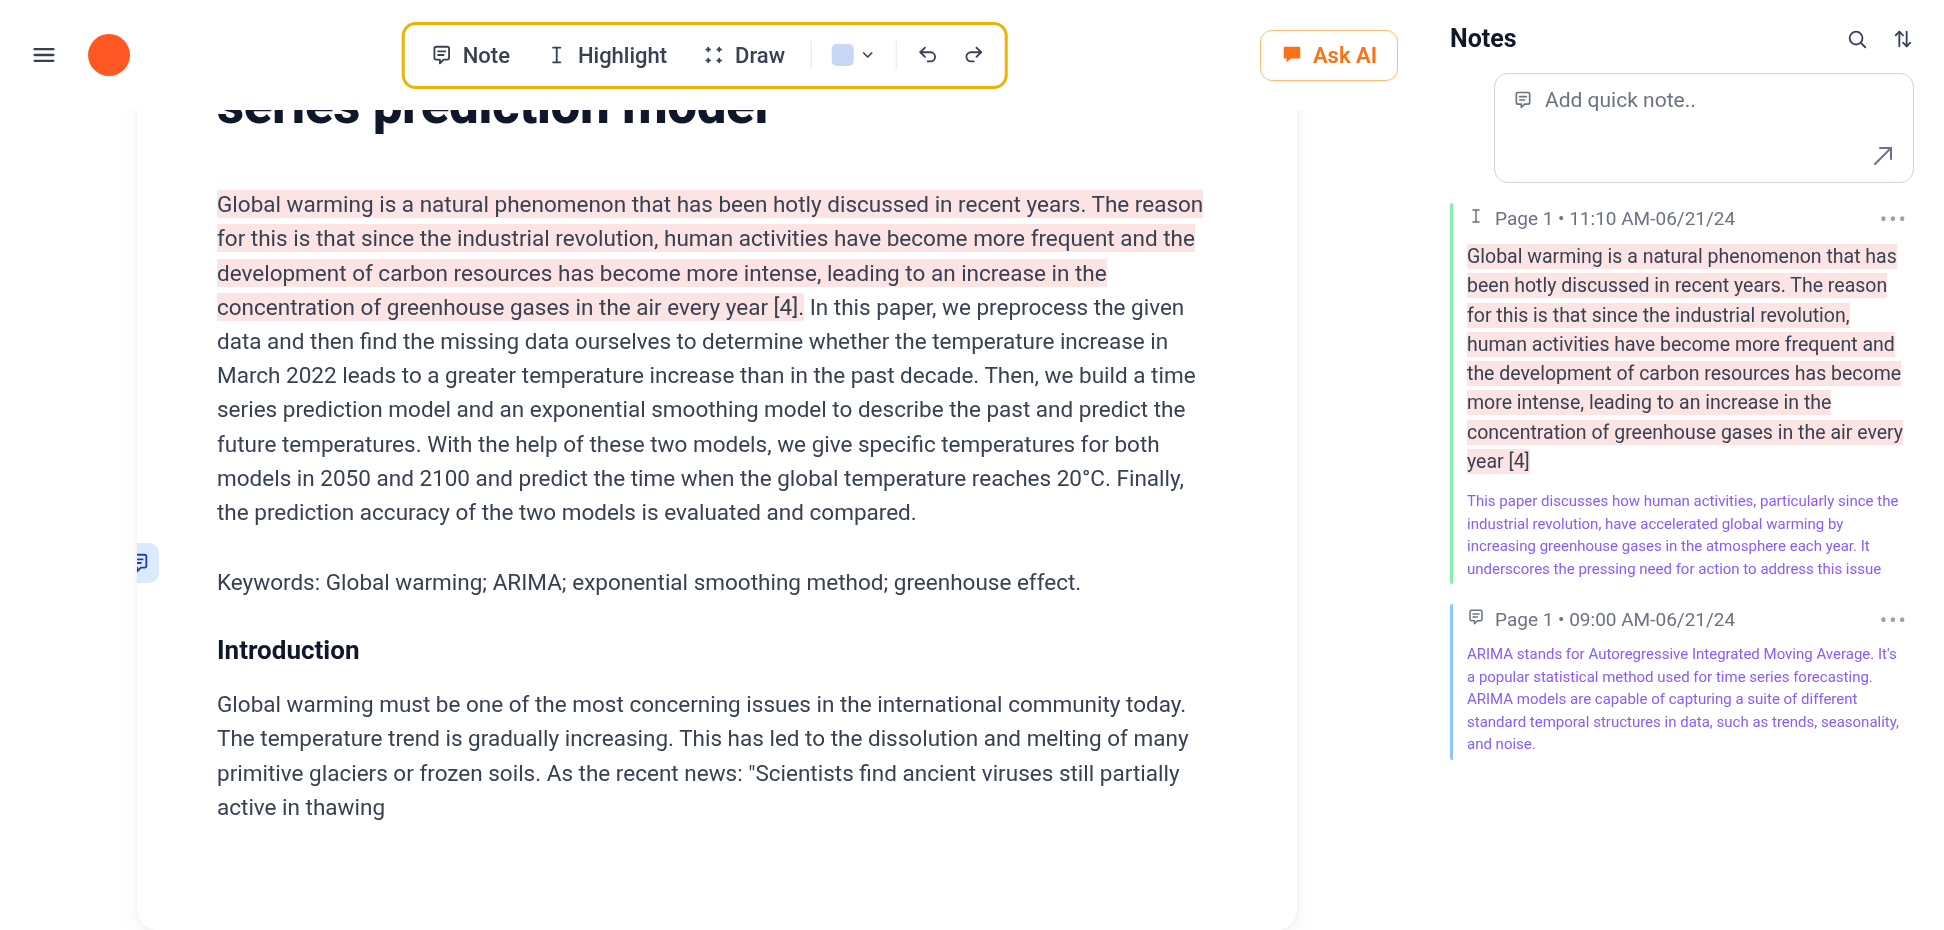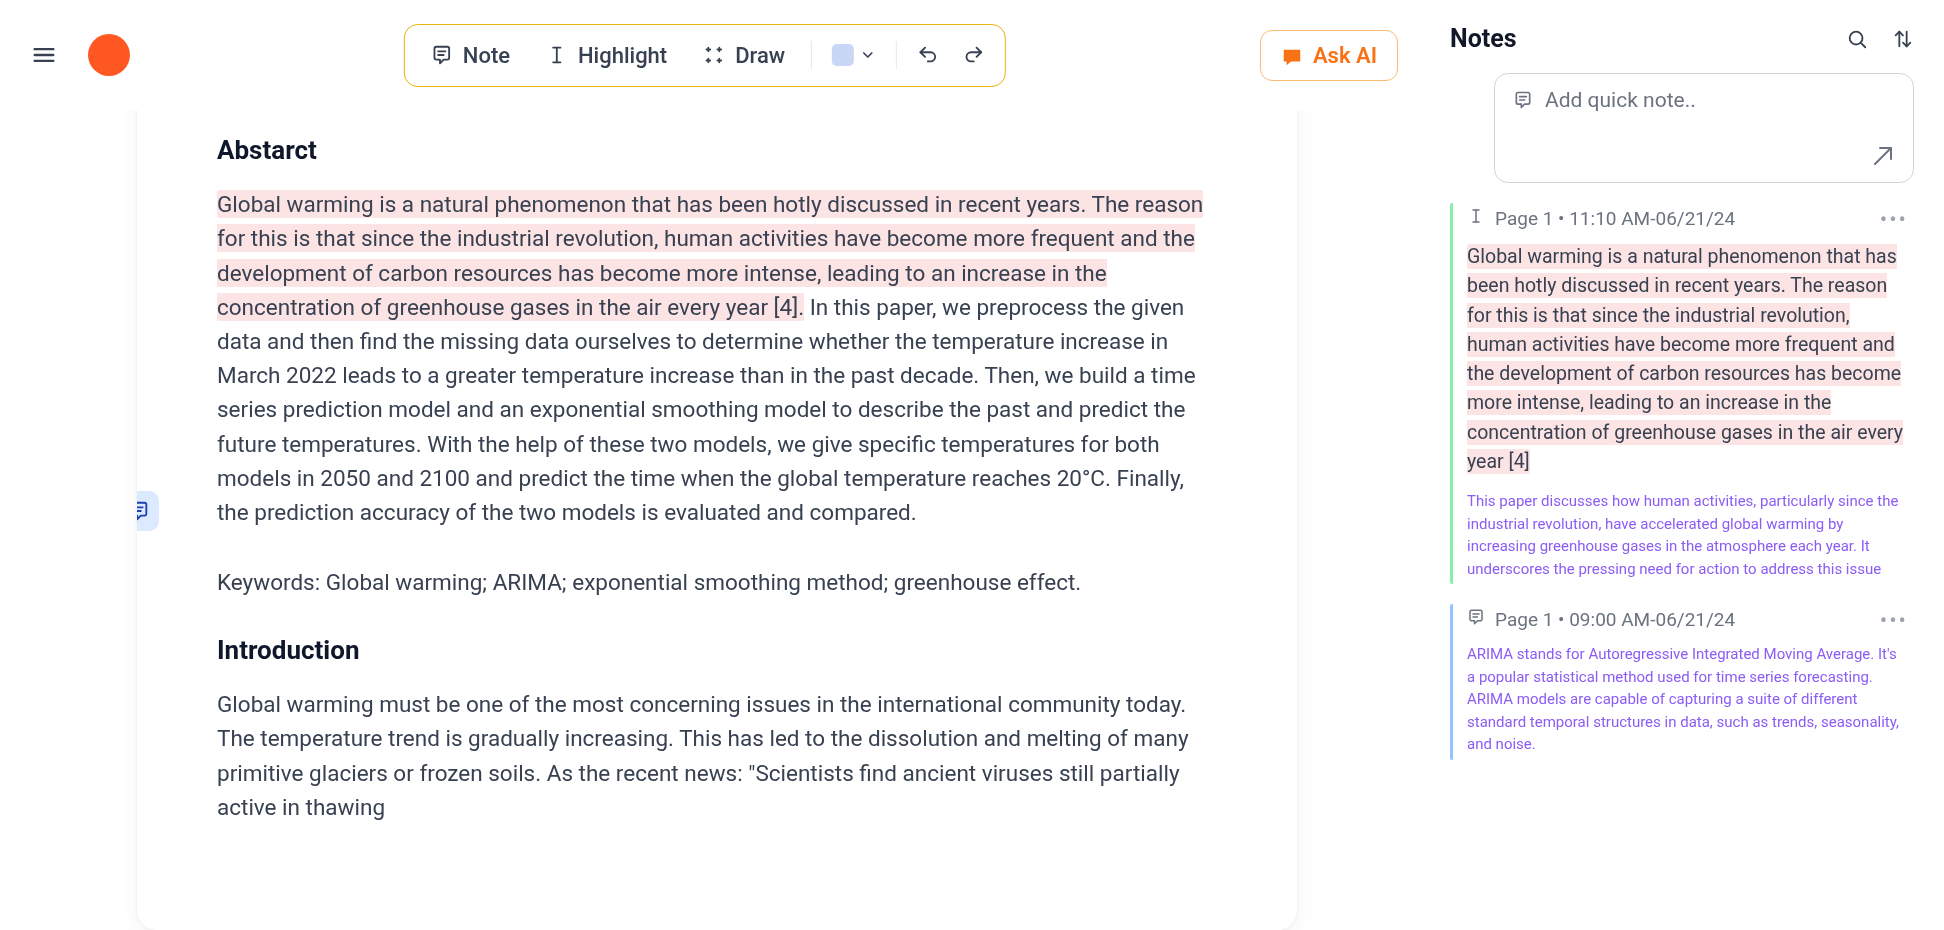--- a/index.html
+++ b/index.html
@@ -28,37 +28,37 @@
       cursor: pointer; border-radius: 8px;
     }
     .logo-dot {
       width: 42px; height: 42px; background: #ff5722; border-radius: 50%;
     }
     .toolbar-group {
       position: absolute;
       left: 50%;
       transform: translateX(-52%);
       display: flex; align-items: center;
-      border: 1px solid #eab308; border-radius: 14px;
+      border: 3px solid #eab308; border-radius: 14px;
       padding: 8px 12px; gap: 8px;
       background: #fff;
     }
     .toolbar-btn {
       display: flex; align-items: center; gap: 10px;
       padding: 10px 14px; border-radius: 8px; cursor: pointer;
       font-size: 22px; font-weight: 500; color: #374151;
     }
     .toolbar-sep { width: 1px; height: 28px; background: #e5e7eb; margin: 0 4px; }
     .color-swatch {
       width: 22px; height: 22px; background: #c7d7f5; border-radius: 5px;
     }
     .chev { font-size: 14px; color:#6b7280; }
     .ask-ai {
       position: absolute; right: 36px;
-      display: flex; align-items: flex-end; gap: 10px;
+      display: flex; align-items: flex-start; gap: 10px;
       border: 1.5px solid #fdba74; border-radius: 12px;
       padding: 12px 20px; color: #f97316; font-weight: 600;
       font-size: 22px; cursor: pointer; background: #fff;
     }
     .doc-wrap {
       flex: 1; display: flex; justify-content: center;
       padding: 0 24px; overflow: hidden; position: relative; align-items: flex-end;
     }
     .doc-page {
       width: 1160px; background: #fff; border-radius: 20px;
@@ -208,21 +208,20 @@
             <svg width="22" height="22" viewBox="0 0 24 24" fill="none" stroke="#1e40af" stroke-width="2" stroke-linecap="round" stroke-linejoin="round">
                 <path d="M4 5a2 2 0 0 1 2-2h12a2 2 0 0 1 2 2v10a2 2 0 0 1-2 2h-4l-4 4v-4H6a2 2 0 0 1-2-2V5z"></path>
                 <line x1="8" y1="8" x2="16" y2="8"></line>
                 <line x1="8" y1="12" x2="14" y2="12"></line>
               </svg>
           </span>
         </div>
 
         <h1 class="doc-title">A study on global warming based on time series prediction model</h1>
 
-        <h2 class="doc-h2">Abstarct</h2>
         <p class="doc-body">
           <span class="hl-pink">Global warming is a natural phenomenon that has been hotly discussed in recent years. The reason for this is that since the industrial revolution, human activities have become more frequent and the development of carbon resources has become more intense, leading to an increase in the concentration of greenhouse gases in the air every year [4].</span><span> In this paper, we preprocess the given data and then find the missing data ourselves to determine whether the temperature increase in March 2022 leads to a greater temperature increase than in the past decade. Then, we build a time series prediction model and an exponential smoothing model to describe the past and predict the future temperatures. With the help of these two models, we give specific temperatures for both models in 2050 and 2100 and predict the time when the global temperature reaches 20°C. Finally, the prediction accuracy of the two models is evaluated and compared.</span>
         </p>
         <p class="doc-body">Keywords: Global warming; ARIMA; exponential smoothing method; greenhouse effect.</p>
 
         <h2 class="doc-h2">Introduction</h2>
         <p class="doc-body">Global warming must be one of the most concerning issues in the international community today. The temperature trend is gradually increasing. This has led to the dissolution and melting of many primitive glaciers or frozen soils. As the recent news: "Scientists find ancient viruses still partially active in thawing</p>
       </div>
     </div>
 

